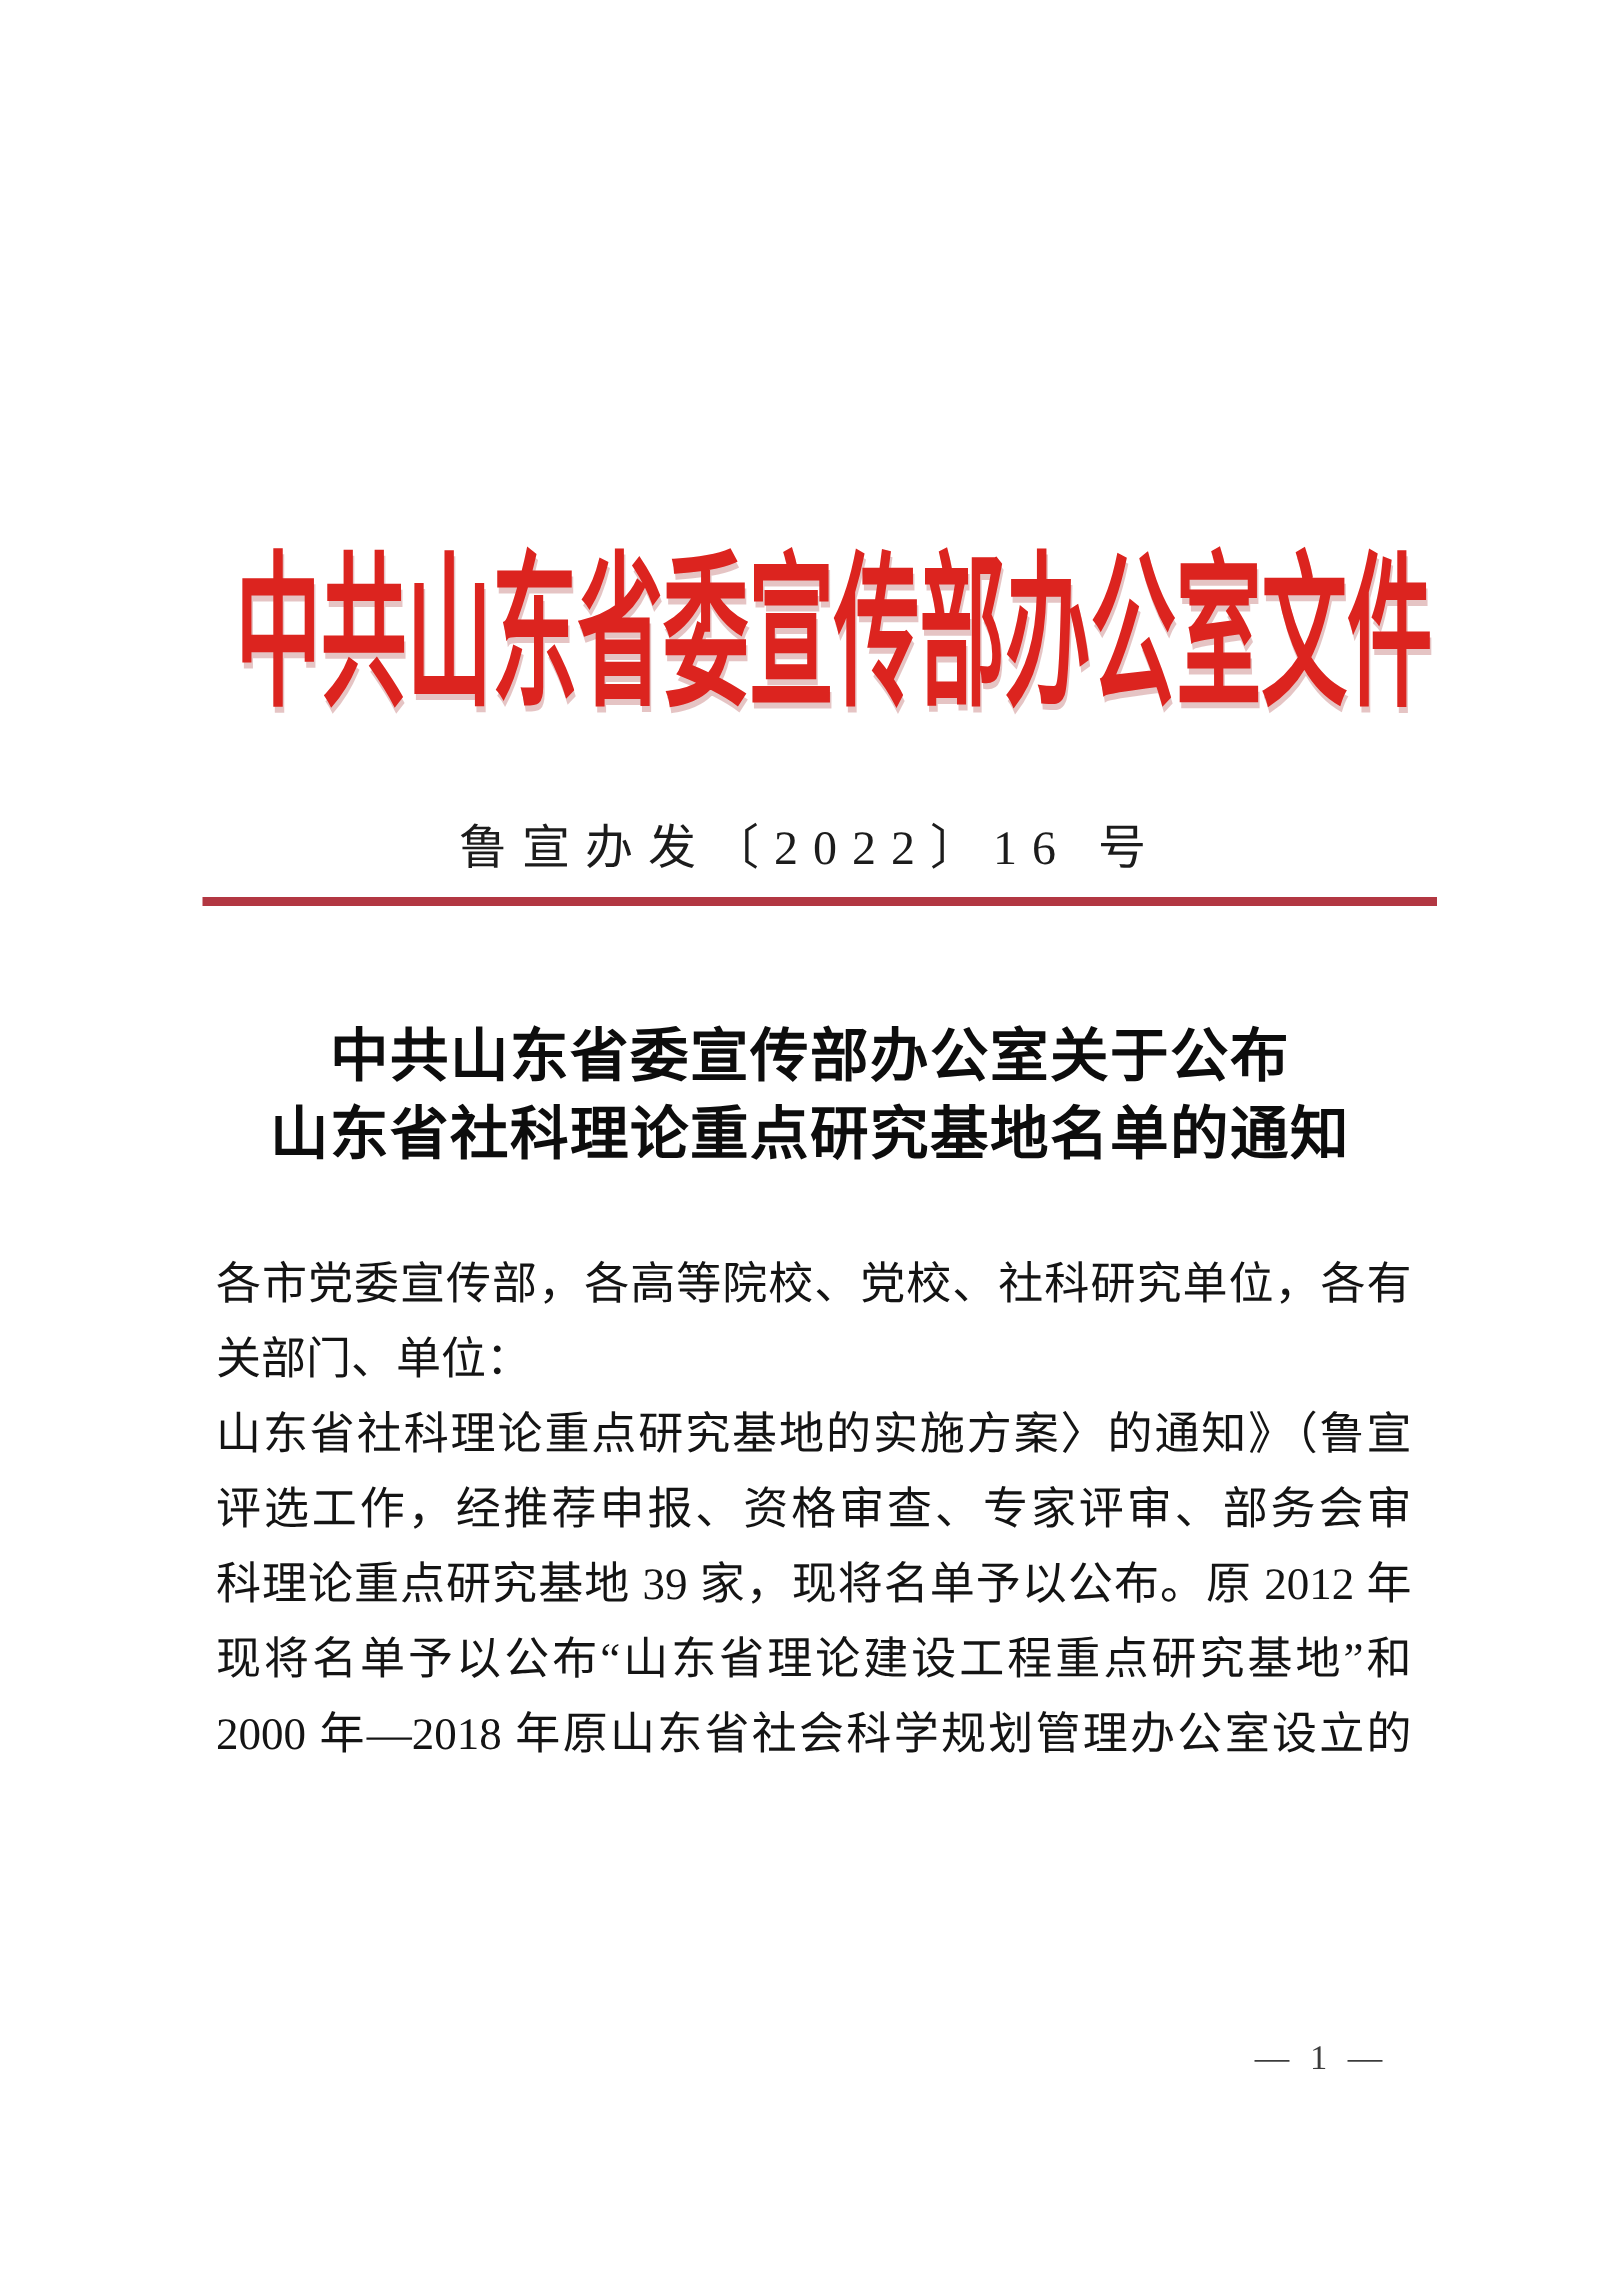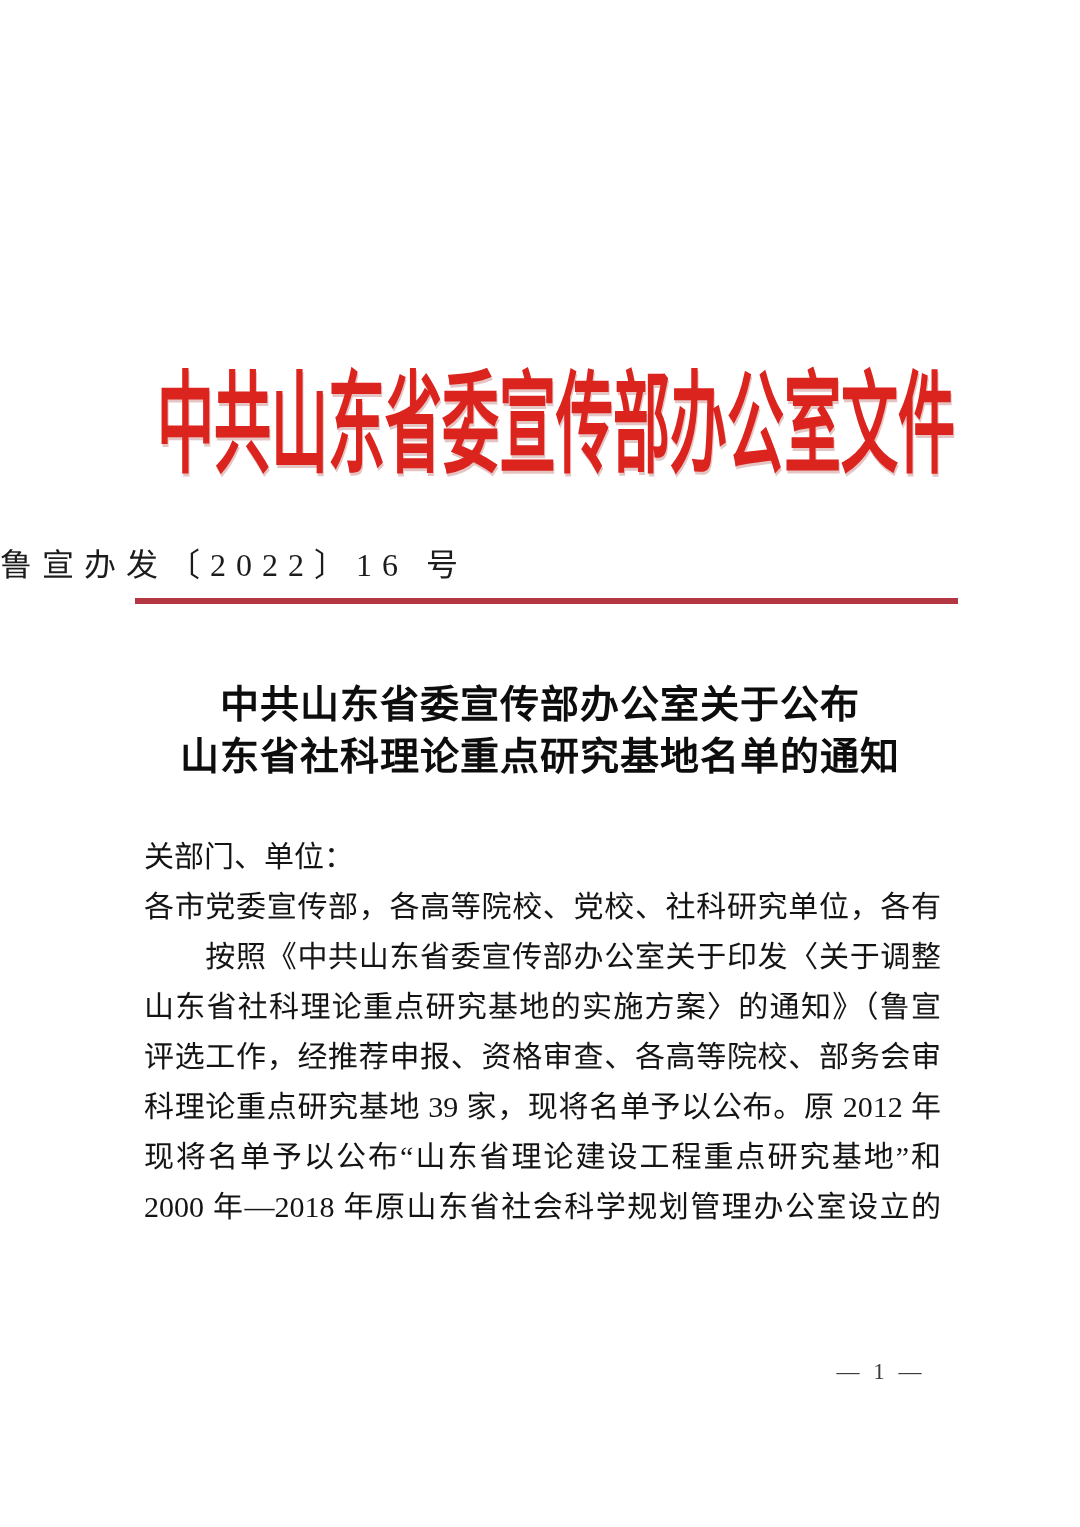--- a/index.html
+++ b/index.html
@@ -37,20 +37,21 @@
     transform-origin: center center;
     white-space: nowrap;
     text-shadow: 1px 2px 0 rgba(150, 20, 20, 0.25);
   }
   
   .doc-number {
     position: absolute;
     top: 546px;
     left: 0;
     width: 1080px;
+    text-align: center;
     font-size: 32px;
     line-height: 38px;
     letter-spacing: 10px;
     color: #1c1c1c;
     white-space: nowrap;
   }
   
   .red-rule {
     position: absolute;
     top: 598px;
@@ -118,25 +119,24 @@
   <div class="doc-number">鲁宣办发〔2022〕16 号</div>
 
   <div class="red-rule"></div>
 
   <div class="doc-title">
     <div>中共山东省委宣传部办公室关于公布</div>
     <div>山东省社科理论重点研究基地名单的通知</div>
   </div>
 
   <div class="body-text">
+      <div class="body-line just">各市党委宣传部，各高等院校、党校、社科研究单位，各有</div>
       <div class="body-line">关部门、单位：</div>
-      <div class="body-line just">各市党委宣传部，各高等院校、党校、社科研究单位，各有</div>
-      <div class="body-line just">　　按照《中共山东省委宣传部办公室关于印发〈关于调整</div>
       <div class="body-line just">山东省社科理论重点研究基地的实施方案〉的通知》（鲁宣</div>
-      <div class="body-line just">评选工作，经推荐申报、资格审查、各高等院校、部务会审</div>
+      <div class="body-line just">评选工作，经推荐申报、资格审查、专家评审、部务会审</div>
       <div class="body-line just">科理论重点研究基地 39 家，现将名单予以公布。原 2012 年</div>
       <div class="body-line just">现将名单予以公布“山东省理论建设工程重点研究基地”和</div>
       <div class="body-line just">2000 年—2018 年原山东省社会科学规划管理办公室设立的</div>
     </div>
 
   <div class="page-number">— 1 —</div>
 
 </div>
 
 </body></html>

